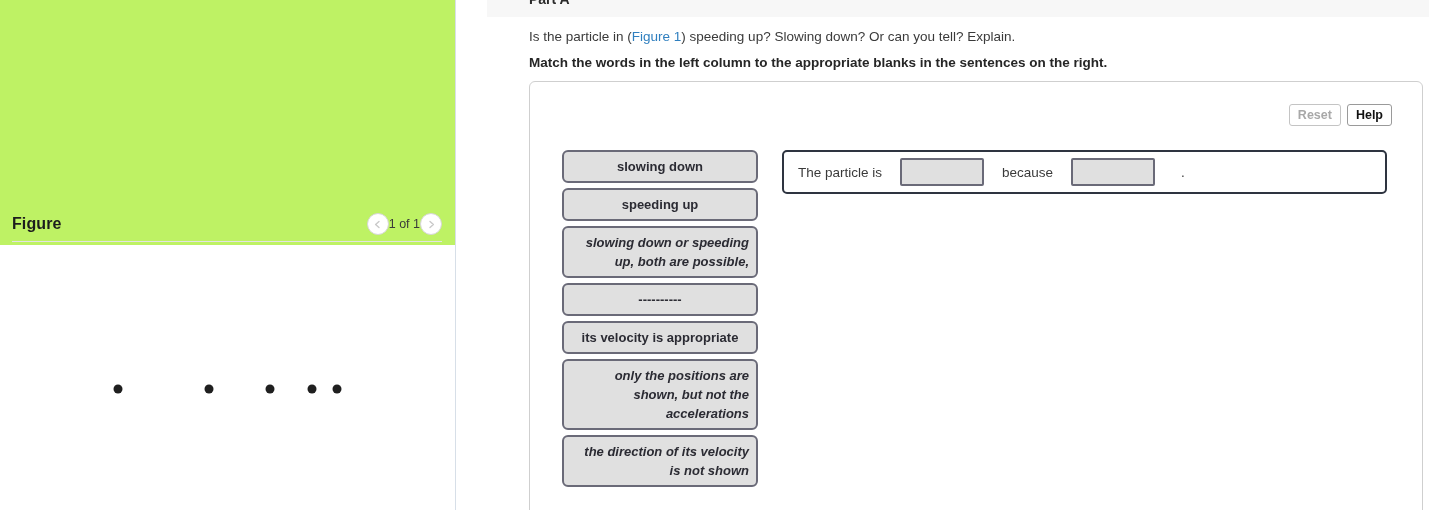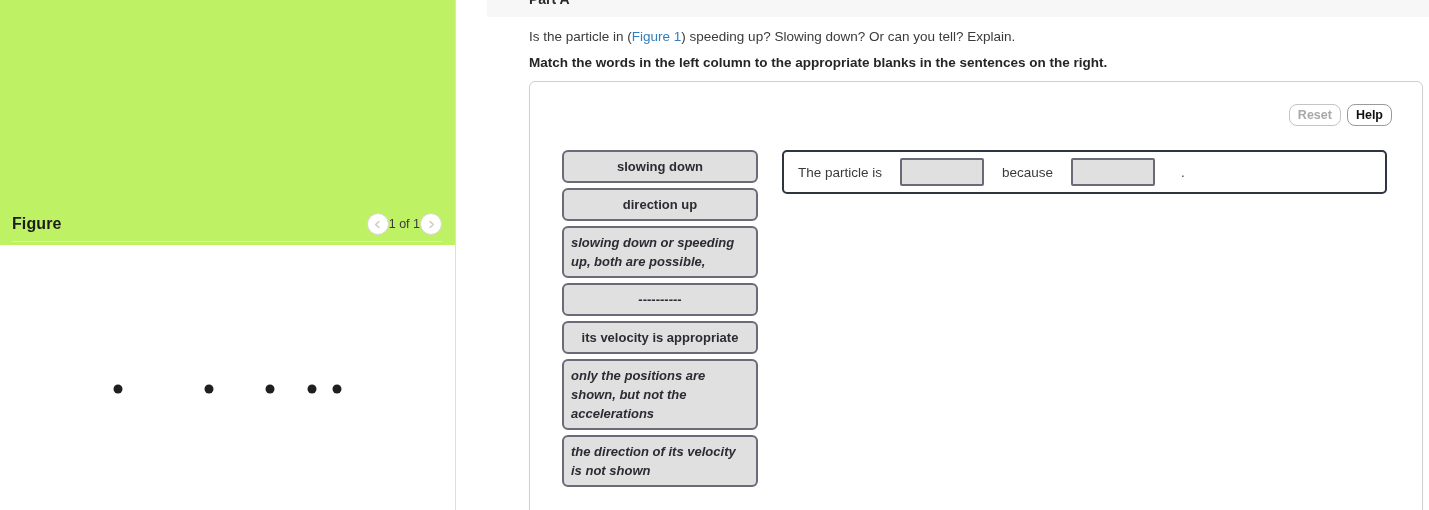--- a/index.html
+++ b/index.html
@@ -185,21 +185,21 @@
     top: 22px;
     display: flex;
     gap: 6px;
   }
 
   .tool-btn {
     min-width: 42px;
     height: 22px;
     padding: 0 8px;
     border: 1px solid #9a9a9a;
-    border-radius: 8px;
+    border-radius: 3px;
     background: #ffffff;
     font-family: "Liberation Sans", sans-serif;
     font-size: 12.5px;
     font-weight: bold;
     line-height: 20px;
     text-align: center;
     cursor: pointer;
     color: #111111;
   }
 
@@ -222,21 +222,21 @@
 
   .word-tile {
     width: 196px;
     min-height: 30px;
     border: 2px solid #6a6a78;
     border-radius: 6px;
     background: #e0e0e0;
     display: flex;
     align-items: center;
     justify-content: center;
-    text-align: left;
+    text-align: right;
     font-size: 13px;
     font-weight: bold;
     color: #2b2b33;
     line-height: 19px;
     padding: 5px 7px;
     cursor: grab;
     user-select: none;
   }
 
   .word-tile.tall { min-height: 44px; font-style: italic; }
@@ -339,21 +339,21 @@
     <div class="activity-box">
 
       <div class="toolbar">
         <button class="tool-btn disabled">Reset</button>
         <button class="tool-btn">Help</button>
       </div>
 
       <div class="word-bank">
 
       <div class="word-tile">slowing down</div>
-          <div class="word-tile">direction up</div>
+          <div class="word-tile">speeding up</div>
           <div class="word-tile tall">slowing down or speeding up, both are possible,</div>
           <div class="word-tile">----------</div>
           <div class="word-tile">its velocity is appropriate</div>
           <div class="word-tile tall">only the positions are shown, but not the accelerations</div>
           <div class="word-tile tall">the direction of its velocity is not shown</div>
         </div>
 
       <div class="sentence-box">
         <span class="sentence-word">The particle is</span>
         <span class="drop-blank"></span>

